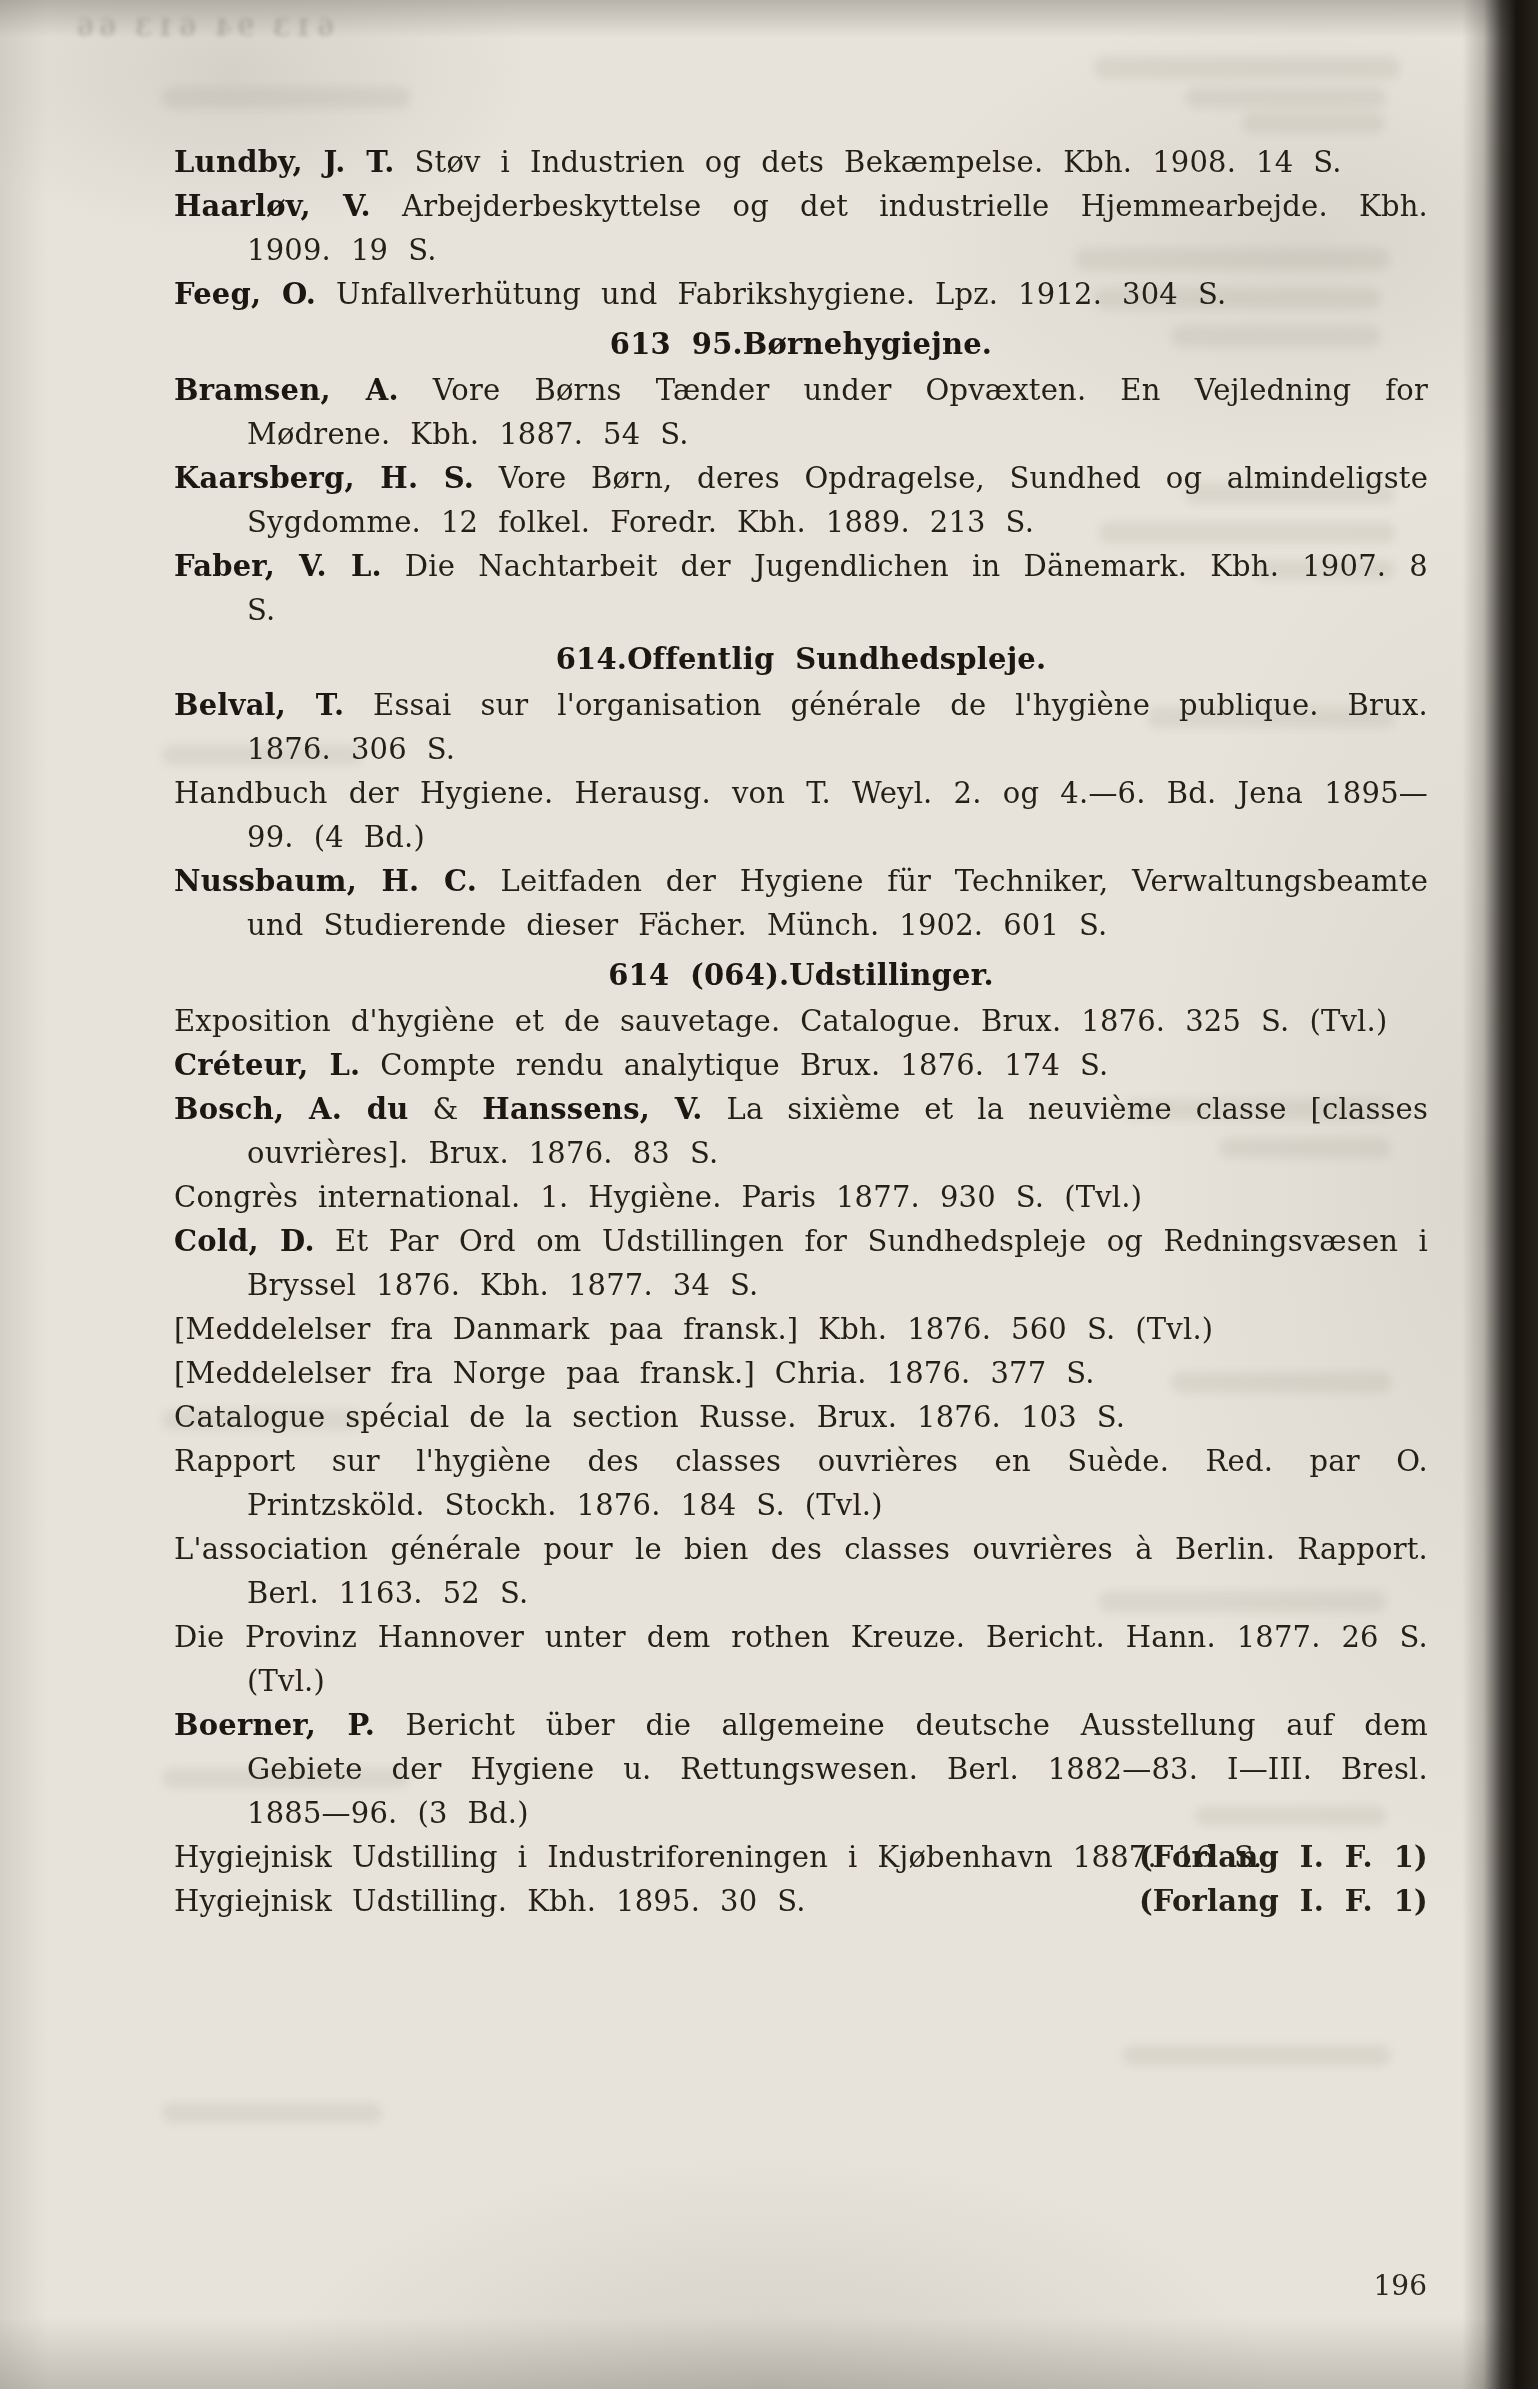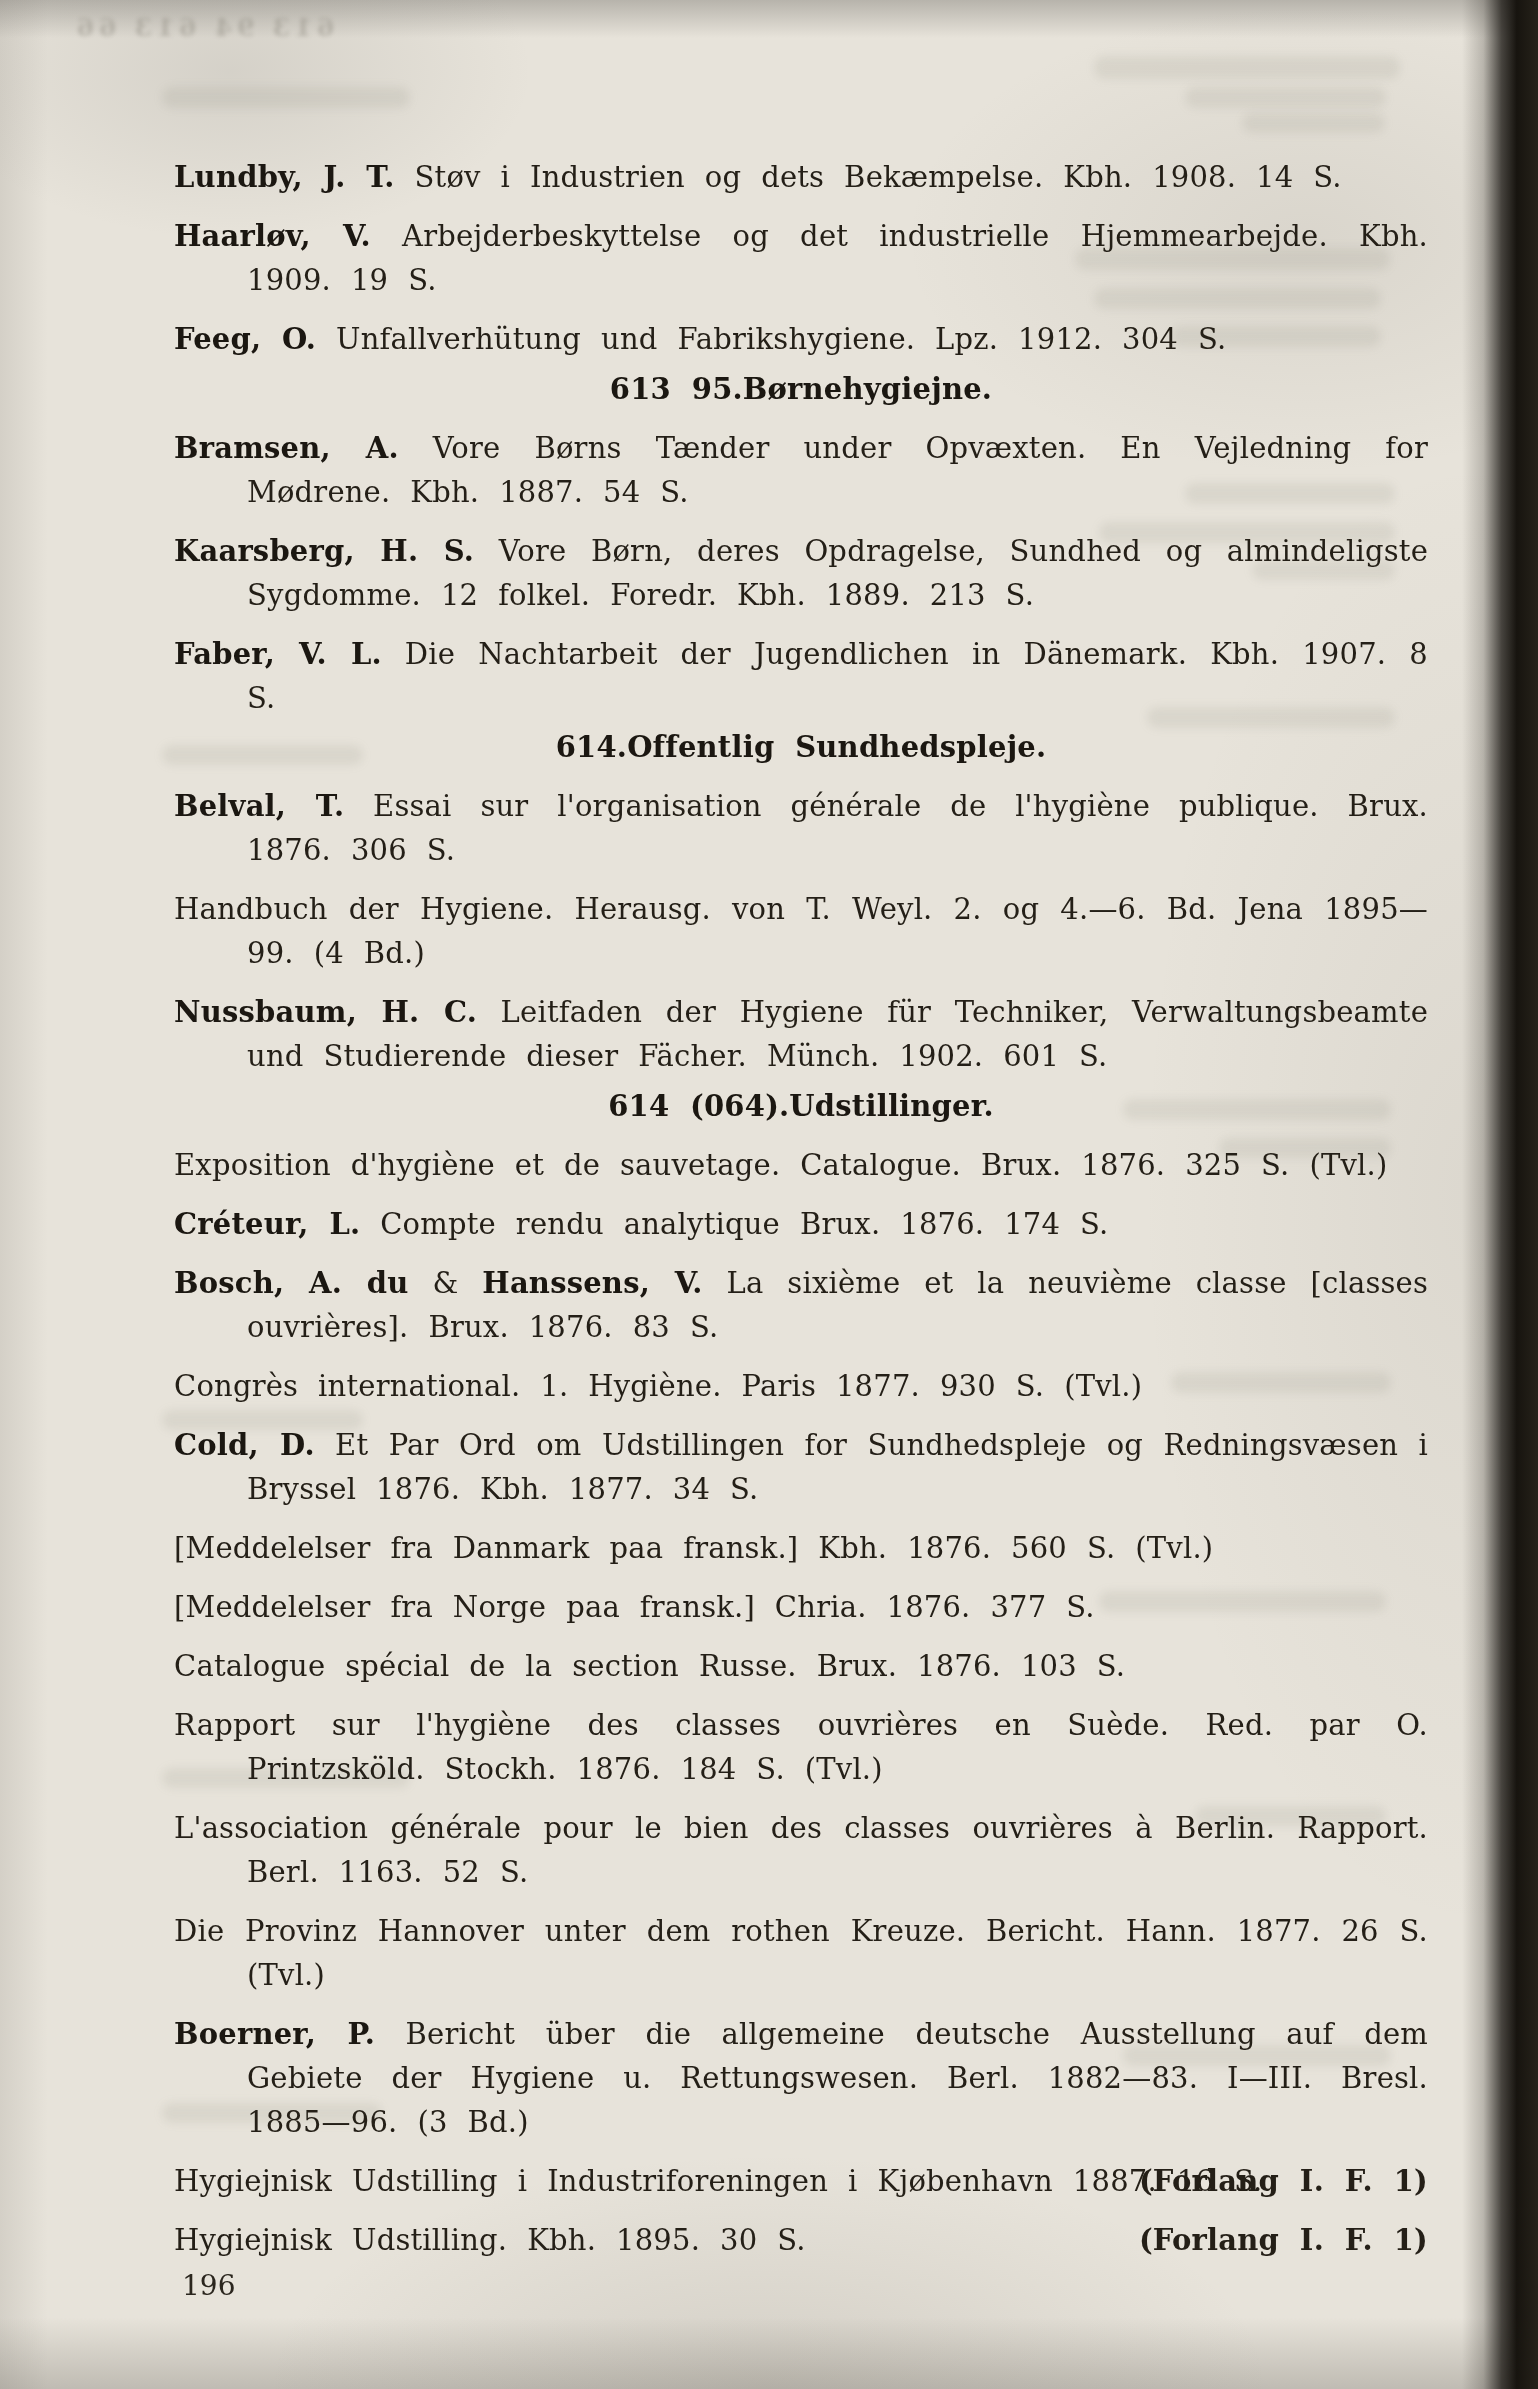--- a/index.html
+++ b/index.html
@@ -67,21 +67,20 @@
     line-height: 44px;
     color: #241f17;
     text-align: justify;
     word-spacing: 10.5px;
     letter-spacing: 0.2px;
   }
   .entry {
     position: relative;
     padding-left: 73px;
     text-indent: -73px;
-    margin-top: 15px;
   }
   .author {
     font-weight: bold;
     color: #1b1711;
   }
   .section {
     display: flex;
     justify-content: center;
     font-weight: bold;
     color: #1b1711;
@@ -91,23 +90,23 @@
     position: absolute;
     right: 0;
     bottom: 0;
     text-indent: 0;
     white-space: nowrap;
     font-weight: bold;
   }
   .page-number {
     position: absolute;
     top: 2269px;
-    left: 182px;
+    left: 173px;
     width: 1254px;
-    text-align: left;
+    text-align: right;
     font-size: 28px;
     color: #2b261e;
   }
 </style>
 </head>
 <body>
 
 <div class="scan">
 
   <div class="ghost-header">613 94   613 66</div>

